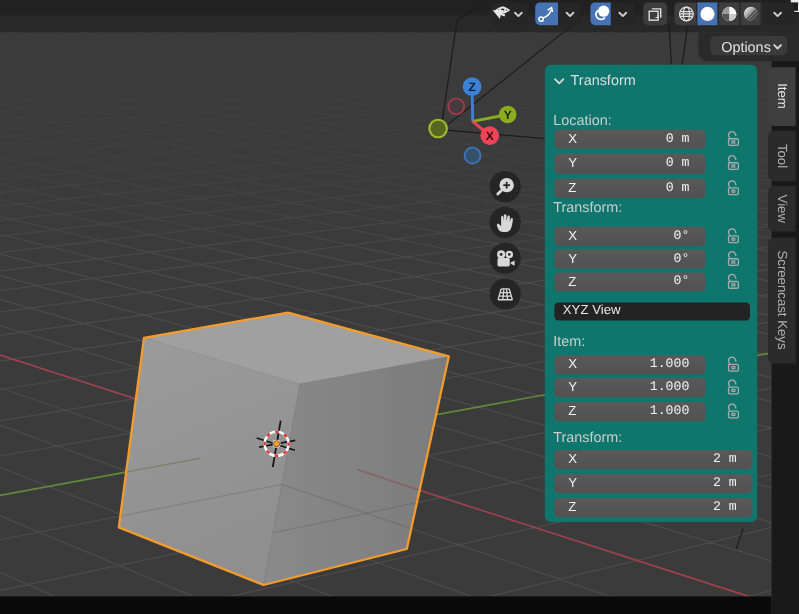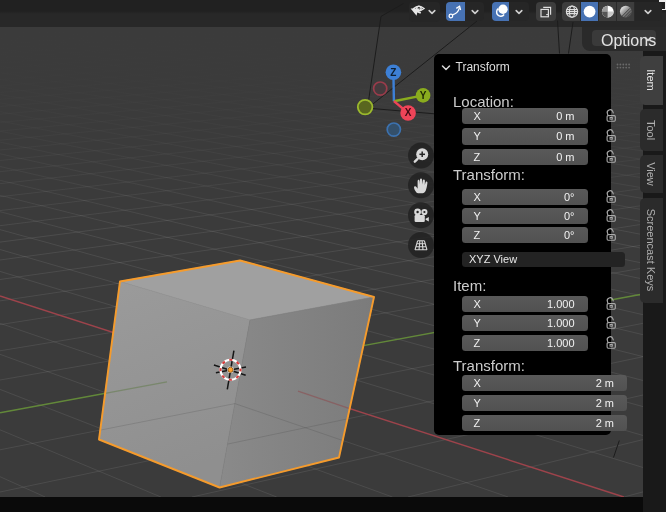--- a/index.html
+++ b/index.html
@@ -1,25 +1,25 @@
 <!DOCTYPE html>
 <html><head><meta charset="utf-8">
 <style>
 * { margin:0; padding:0; box-sizing:border-box; }
 html,body { width:666px; height:512px; overflow:hidden; background:#3b3b3b;
   font-family:"Liberation Sans", sans-serif; }
 #stage { position:relative; width:666px; height:512px; }
 .hgrp { position:absolute; border-radius:4px; }
-#panel { position:absolute; left:434px; top:54px; width:177px; height:380.5px;
-  background:#000000; border-radius:5px; z-index:10; }
-.plabel { position:absolute; left:7px; font-size:15px; color:#cccccc;margin-left:12px; }
+#panel { position:absolute; left:454px; top:54px; width:177px; height:380.5px;
+  background:#0f766e; border-radius:5px; z-index:10; }
+.plabel { position:absolute; left:7px; font-size:12px; color:#cccccc; }
 .fld { position:absolute; background:linear-gradient(#595959,#515151); border-radius:3.5px;
   font-size:11px; color:#f2f2f2; z-index:11; }
 .fld .flab { position:absolute; left:12px; top:50%; transform:translateY(-50%); }
-.fld .fval { position:absolute; right:13px; top:50%; transform:translateY(-50%); }
+.fld .fval { position:absolute; right:13px; top:50%; transform:translateY(-50%);font-family:Liberation Mono, monospace; }
 .tab { position:absolute; left:640px; width:22.5px; background:#2b2b2b; border-radius:5px 0 0 5px;
   z-index:5; color:#b0b0b0; }
 .tab span { position:absolute; left:50%; top:50%; transform:translate(-50%,-50%) rotate(90deg);
   white-space:nowrap; font-size:11px; }
 .tab.active { background:#3f3f3f; color:#e8e8e8; }
 </style></head>
 <body>
 <div id="stage">
 <svg style="position:absolute;left:0;top:0" width="666" height="512" viewBox="0 0 666 512">
       <path d="M0.0 27.8L13.7 27.0M0.0 31.6L74.7 27.0M0.0 35.5L135.7 27.0M0.0 39.6L196.7 27.0M0.0 43.8L257.7 27.0M0.0 48.3L318.7 27.0M0.0 52.9L379.7 27.0M0.0 57.8L440.7 27.0M0.0 62.9L501.7 27.0M0.0 68.2L562.7 27.0M0.0 73.8L623.7 27.0M0.0 79.7L643.0 30.2M0.0 85.9L643.0 35.1M0.0 92.4L643.0 40.3M0.0 99.3L643.0 45.7M0.0 106.5L643.0 51.5M0.0 114.2L643.0 57.6M0.0 122.4L643.0 64.0M0.0 131.0L643.0 70.9M0.0 140.2L643.0 78.1M0.0 150.0L643.0 85.9M0.0 160.5L643.0 94.2M0.0 171.7L643.0 103.1M0.0 183.7L643.0 112.6M0.0 196.7L643.0 122.9M0.0 210.6L643.0 133.9M0.0 225.7L643.0 145.9M0.0 242.1L643.0 158.8M0.0 260.0L643.0 173.0M0.0 279.5L643.0 188.4M0.0 476.7L45.2 497.0M0.0 300.9L643.0 205.4M0.0 429.8L160.9 497.0M0.0 324.6L643.0 224.1M0.0 389.4L276.7 497.0M0.0 350.8L643.0 244.9M0.0 354.3L392.4 497.0M0.0 380.0L643.0 268.0M0.0 323.3L508.2 497.0M0.0 449.8L643.0 323.3M0.0 271.4L643.0 467.5M0.0 492.0L643.0 356.7M0.0 249.5L643.0 435.5M192.0 497.0L643.0 395.0M0.0 229.6L643.0 406.6M408.0 497.0L643.0 439.6M0.0 211.7L643.0 380.5M623.9 497.0L643.0 491.9M0.0 195.3L643.0 356.6M0.0 180.3L643.0 334.7M0.0 166.5L643.0 314.7M0.0 153.8L643.0 296.2M0.0 142.1L643.0 279.1M0.0 131.2L643.0 263.2M0.0 121.0L643.0 248.5M0.0 111.6L643.0 234.7M0.0 102.8L643.0 221.8M0.0 94.5L643.0 209.8M0.0 86.8L643.0 198.5M0.0 79.5L643.0 187.9M0.0 72.6L643.0 177.9M0.0 66.1L643.0 168.4M0.0 60.0L643.0 159.5M0.0 54.2L643.0 151.0M0.0 48.7L643.0 143.0M0.0 43.4L643.0 135.4M0.0 38.5L643.0 128.2M-0.0 33.7L643.0 121.3M0.0 29.2L643.0 114.7M15.9 27.0L643.0 108.5M48.6 27.0L643.0 102.5M81.3 27.0L643.0 96.8M114.0 27.0L643.0 91.3M146.7 27.0L643.0 86.1M179.4 27.0L643.0 81.0M212.1 27.0L643.0 76.2M244.8 27.0L643.0 71.6M277.5 27.0L643.0 67.1M310.2 27.0L643.0 62.8M342.9 27.0L643.0 58.7M375.6 27.0L643.0 54.7M408.3 27.0L643.0 50.9M441.0 27.0L643.0 47.2M473.7 27.0L643.0 43.6M506.4 27.0L643.0 40.2M539.1 27.0L643.0 36.9M571.8 27.0L643.0 33.7M604.5 27.0L643.0 30.5M637.2 27.0L643.0 27.5" stroke="#fff" stroke-opacity="0.085" fill="none" stroke-width="1"></path>
@@ -194,21 +194,21 @@
       <path d="M2.2 3.6 L5 6.4 L7.8 3.6" stroke="#cfcfcf" stroke-width="1.6" fill="none" stroke-linecap="round" stroke-linejoin="round"></path>
     </svg>
 <div style="position:absolute;left:580.4px;top:1.7px;width:1px;height:19.5px;background:#2a2a2a"></div>
 <div style="position:absolute;left:598.1px;top:1.7px;width:1px;height:19.5px;background:#2a2a2a"></div>
 <div style="position:absolute;left:616.1px;top:1.7px;width:1px;height:19.5px;background:#2a2a2a"></div>
 <div style="position:absolute;left:634.2px;top:1.7px;width:1px;height:19.5px;background:#2a2a2a"></div>
 
 
 <div style="position:absolute;left:582px;top:27px;width:84px;height:23.5px;background:#2a2a2a;border-radius:0 0 0 8px"></div>
 <div style="position:absolute;left:592px;top:29.5px;width:64px;height:16.5px;background:#3a3a3a;border-radius:4px"></div>
-<div style="position:absolute;left:601px;top:32px;font-size:16px;color:#e3e3e3">Options</div>
+<div style="position:absolute;left:601px;top:32px;font-size:12px;color:#e3e3e3">Options</div>
 <svg style="position:absolute;left:643px;top:33.5px" width="10" height="10" viewBox="0 0 10 10">
       <path d="M2.2 3.6 L5 6.4 L7.8 3.6" stroke="#d5d5d5" stroke-width="1.6" fill="none" stroke-linecap="round" stroke-linejoin="round"></path>
     </svg>
 
 
 <div class="tab active" style="top:55.5px;height:49px">
       <span>Item</span>
     </div>
 <div class="tab" style="top:109px;height:42px">
       <span>Tool</span>

